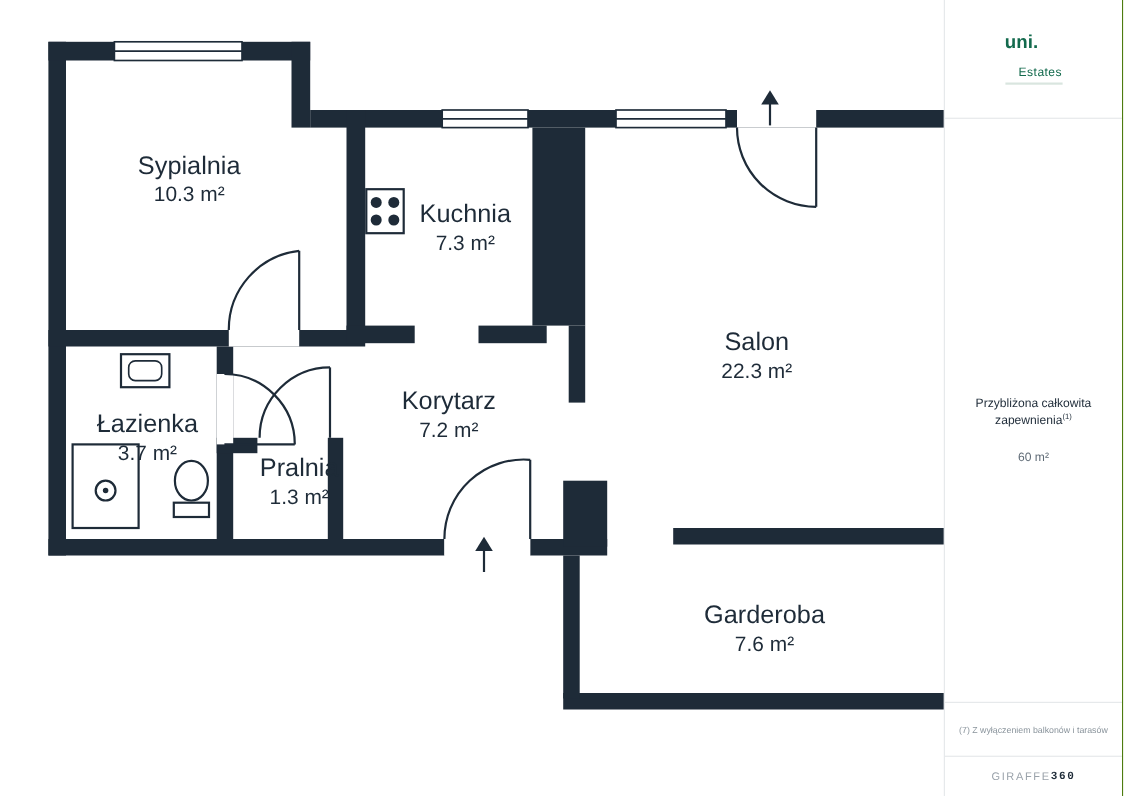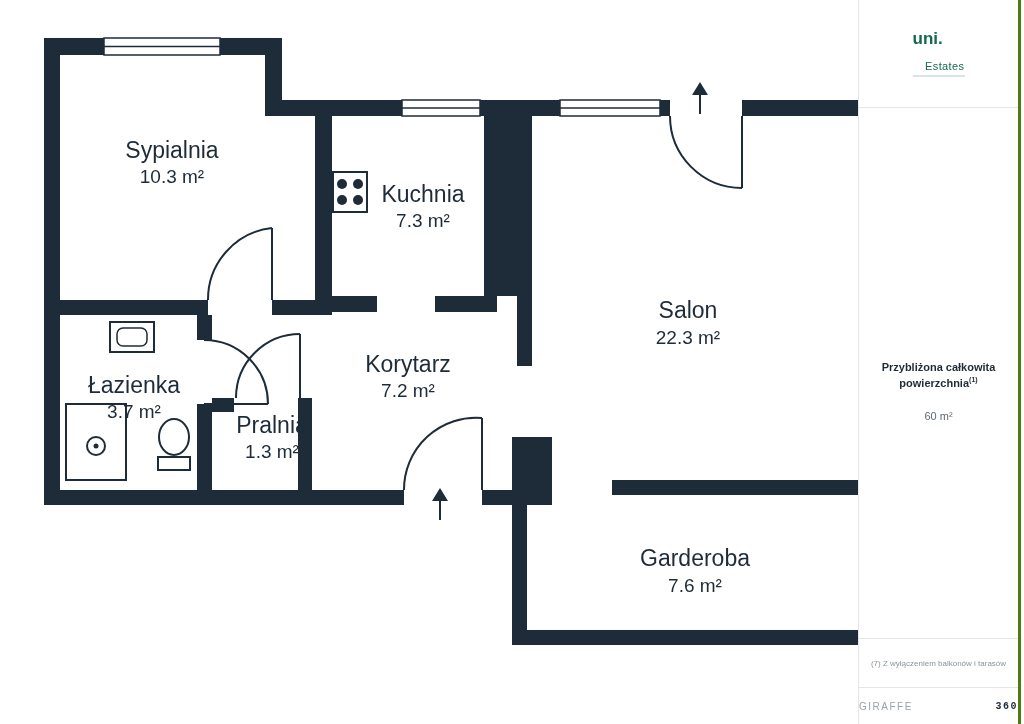--- a/index.html
+++ b/index.html
@@ -9,53 +9,53 @@
     font-family:"Liberation Sans", sans-serif;
     overflow:hidden;
   }
   .plan-wrap { position:absolute; left:0; top:0; width:858px; height:724px;margin-left:32px; }
   svg text { font-family:"Liberation Sans", sans-serif; }
   .room-name { font-size:23px; font-weight:500; fill:#1e2b38; }
   .room-area { font-size:19px; font-weight:400; fill:#1e2b38; }
 
   .sidebar {
     position:absolute; left:858px; top:0; width:163px; height:724px;
-    border-left:1px solid #e4e7e9; border-right:3px solid #4d7c0f;
+    border-left:1px solid #e4e7e9; border-right:1px solid #4d7c0f;
     display:flex; flex-direction:column; box-sizing:border-box; background:#fff;
   }
   .sb-logo {
     height:107px; border-bottom:1px solid #e4e7e9; flex:none;
     display:flex; align-items:center; justify-content:center;
   }
   .logo-brand { color:#136a4d; font-weight:bold; font-size:17px; line-height:1; }
   .logo-sub   { color:#136a4d; font-size:11px; text-align:right; margin-top:13px; letter-spacing:.4px; }
   .logo-tagline { height:2px; width:52px; background:#d9e5df; margin-top:3px; }
 
   .sb-area {
     flex:1; border-bottom:1px solid #e4e7e9;
     display:flex; flex-direction:column; align-items:center; justify-content:center;
     padding:0 8px; text-align:center;
   }
-  .sb-title { font-size:11px; font-weight:bold; color:#1e2b38; line-height:1.4;margin-top:36px; }
+  .sb-title { font-size:11px; font-weight:normal; color:#1e2b38; line-height:1.4;margin-top:36px; }
   .sb-title sup { font-size:7px; }
   .sb-value { margin-top:19px; font-size:11px; color:#5f6b76; }
 
   .sb-footnote {
     height:48px; flex:none; border-bottom:1px solid #e4e7e9;
     display:flex; align-items:center; justify-content:center;
     font-size:8px; color:#8a949c; text-align:center; padding:0 6px;
   }
   .sb-disclaimer {
     height:86px; flex:none; border-bottom:1px solid #e4e7e9;
     display:flex; align-items:center; justify-content:center;
     font-size:8px; color:#6b7680; line-height:1.5; text-align:center;
     padding:6px 10px; box-sizing:border-box;
   }
   .sb-footer {
-    height:36px; flex:none; display:flex; align-items:center; justify-content:space-between;
+    height:36px; flex:none; display:flex; align-items:center; justify-content:center;
     font-size:10px;
   }
   .gf    { color:#9aa2aa; letter-spacing:1.5px; }
   .gf360 { color:#1e2b38; font-weight:bold; letter-spacing:1.5px;font-family:Liberation Mono, monospace; }
 </style>
 </head>
 <body>
 
 <div class="plan-wrap">
 <svg width="858" height="724" viewBox="0 0 858 724">
@@ -176,21 +176,21 @@
     <div>
       <div class="logo-brand">uni.</div>
       <div class="logo-sub">Estates</div>
       <div class="logo-tagline"></div>
     </div>
   </div>
 
   <div class="sb-area">
     <div class="sb-title">
       <span>Przybliżona całkowita</span><br>
-      <span>powierzchnia</span><sup>(1)</sup>
+      <span>zapewnienia</span><sup>(1)</sup>
     </div>
     <div class="sb-value">60 m²</div>
   </div>
 
   <div class="sb-footnote">
     <span>(7) Z wyłączeniem balkonów i tarasów</span>
   </div>
 
 
   <div class="sb-footer">

